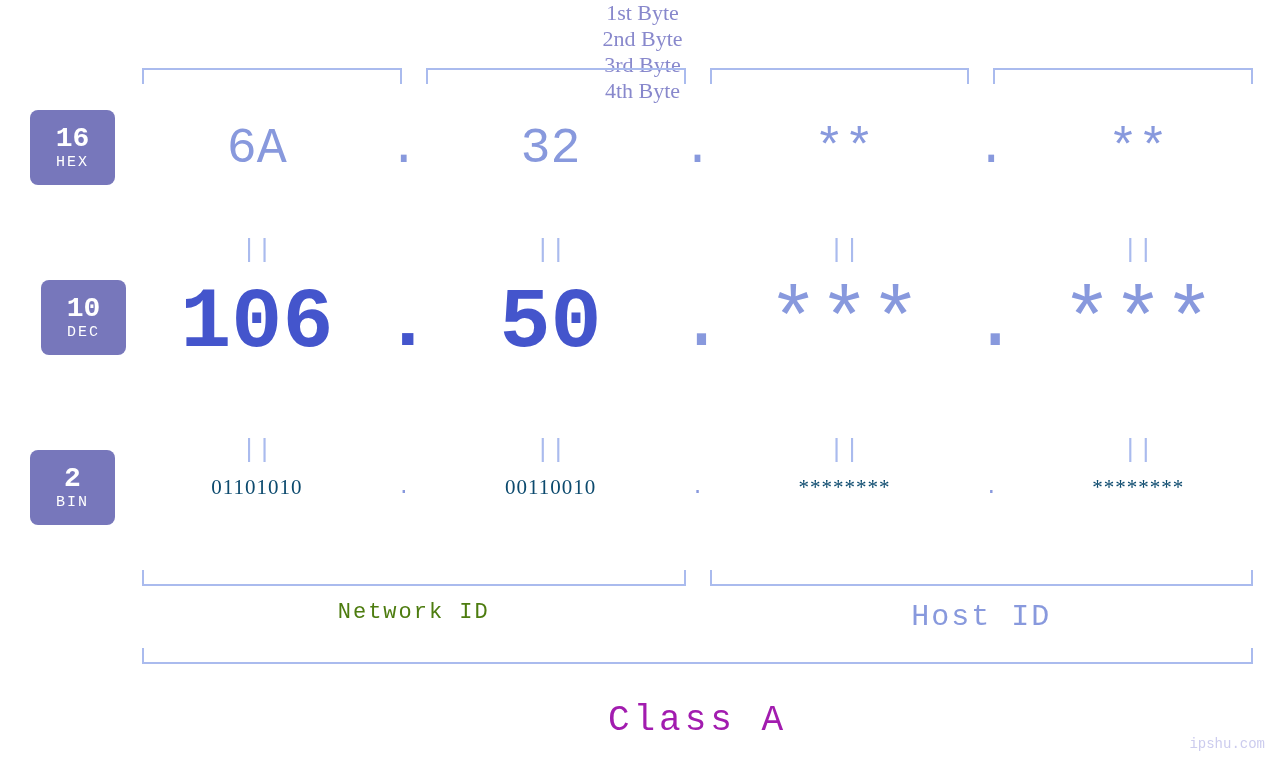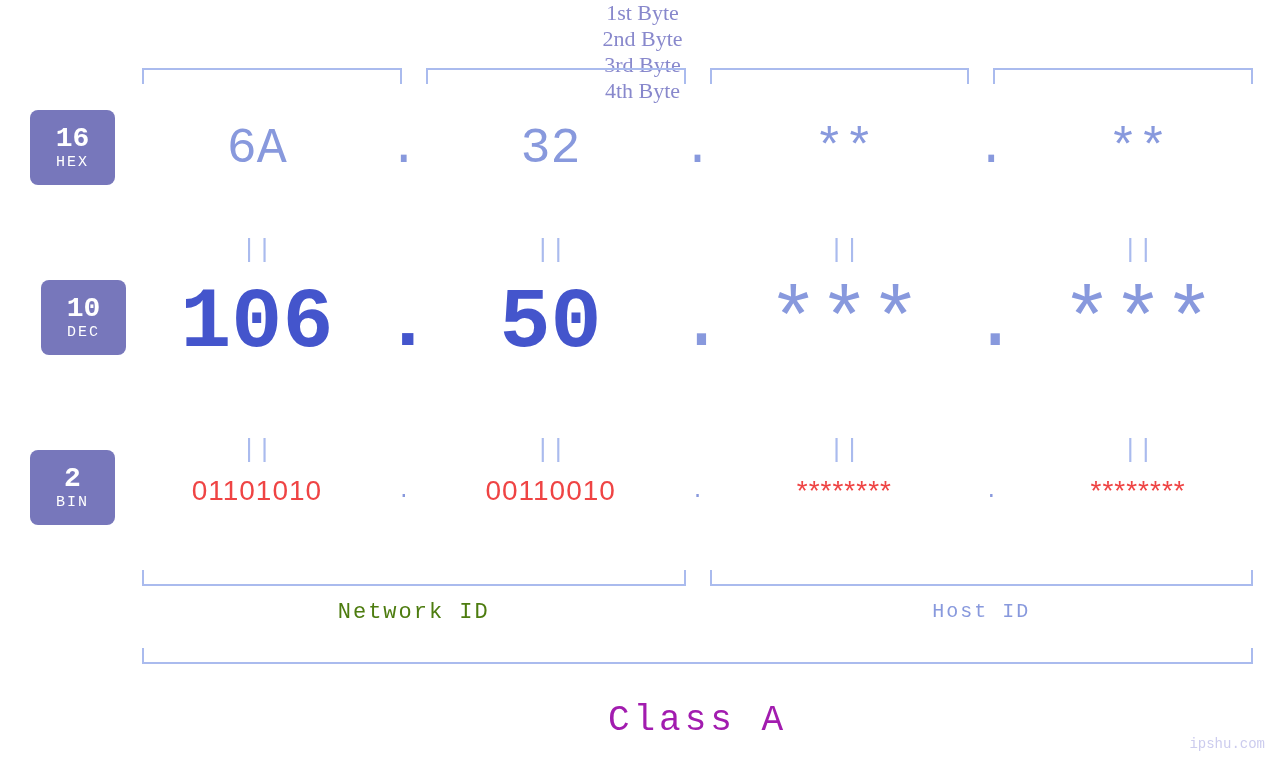--- a/index.html
+++ b/index.html
@@ -183,21 +183,21 @@
       color: #4d7c0f;
       font-size: 22px;
       font-family: 'Courier New', Courier, monospace;
       letter-spacing: 2px;
     }
 
     .host-id-label {
       flex: 2;
       text-align: center;
       color: #8899dd;
-      font-size: 20px;
+      font-size: 30px;
       font-family: 'Courier New', Courier, monospace;
       letter-spacing: 2px;
     }
 
     
     .class-bracket-row {
       position: absolute;
       top: 648px;
       left: 130px;
       right: 20px;
@@ -270,23 +270,23 @@
       font-family: 'Courier New', Courier, monospace;
     }
 
     .dec-txt-masked {
       font-size: 85px;
       color: #8899dd;
       font-family: 'Courier New', Courier, monospace;
     }
 
     .bin-txt {
-      font-size: 28px;
-      color: #ef4444;
-      font-family: Liberation Sans, sans-serif;
+      font-size: 21px;
+      color: #0c4a6e;
+      font-family: Liberation Serif, serif;
       letter-spacing: 1px;
     }
 
     .eq-txt {
       font-size: 26px;
       color: #aabbee;
       font-family: 'Courier New', Courier, monospace;
     }
 
     .sep-hex {

